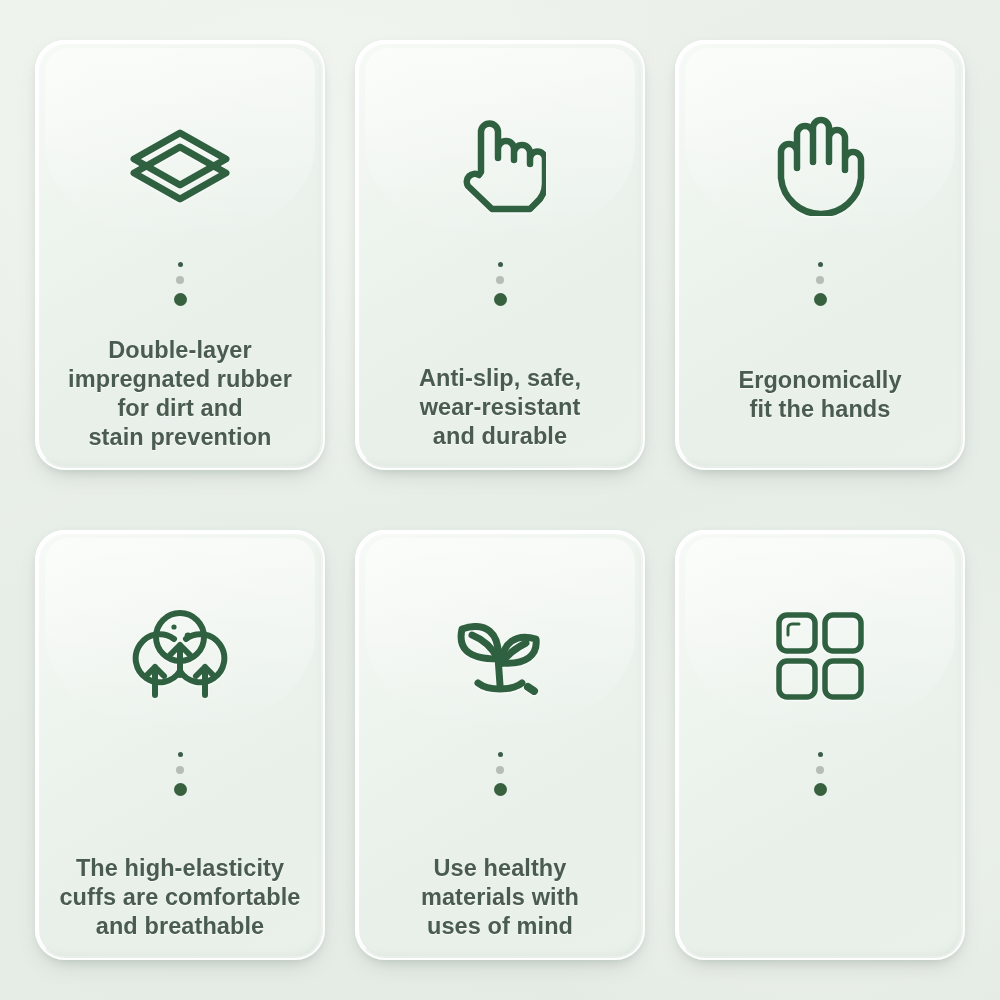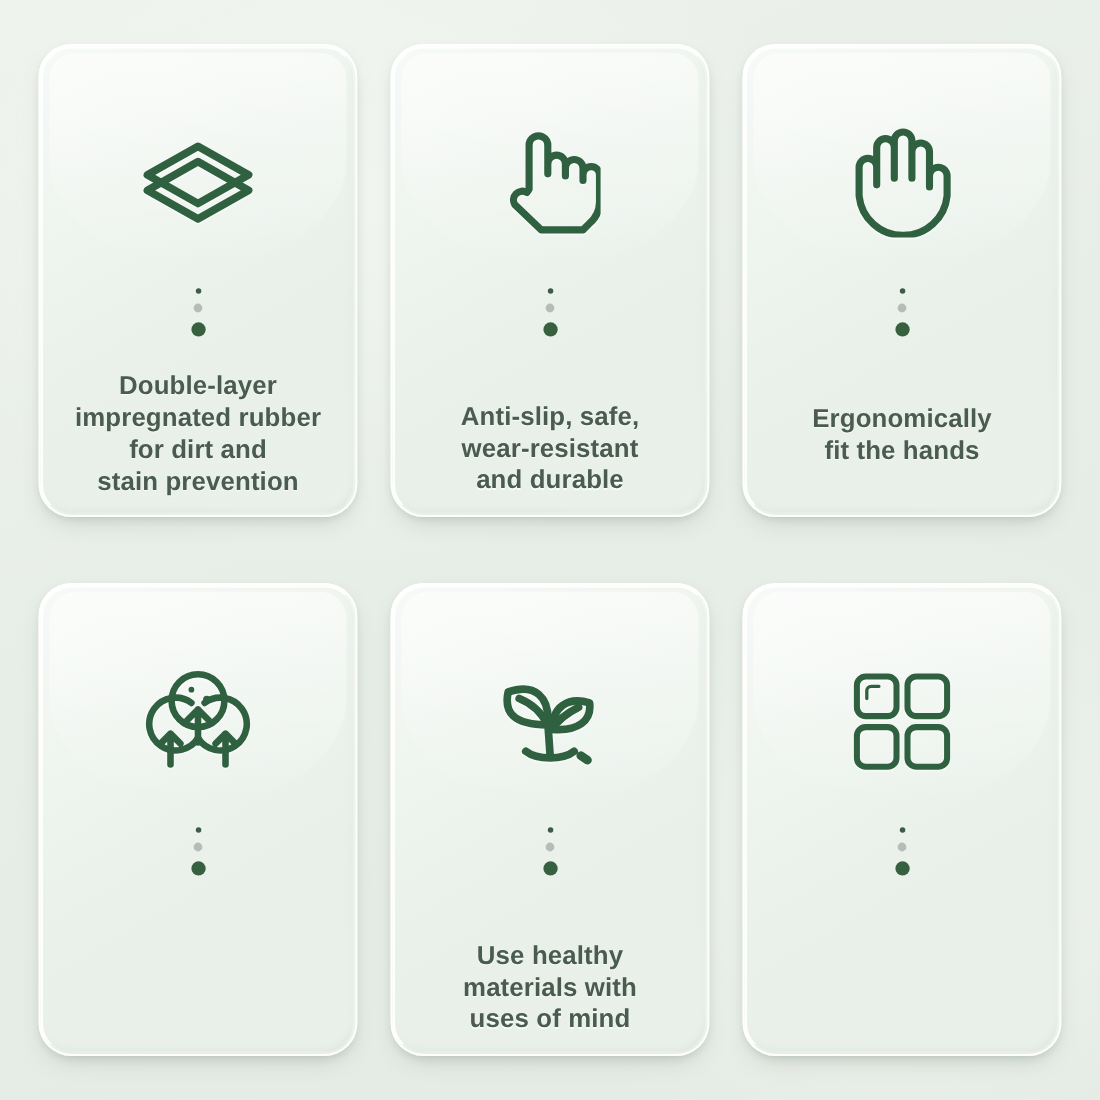--- a/index.html
+++ b/index.html
@@ -204,20 +204,23 @@
         <path d="M28 86 L28 58 M19 67 L28 58 L37 67"></path>
 
         <path d="M78 86 L78 58 M69 67 L78 58 L87 67"></path>
       </svg>
     </div>
     <div class="dots">
       <span class="dot dot-s"></span>
       <span class="dot dot-m"></span>
       <span class="dot dot-l"></span>
     </div>
+    <div class="caption three-line">The high-elasticity
+cuffs are comfortable
+and breathable</div>
   </div>
 
   <div class="card">
     <div class="icon-wrap">
       <svg width="104" height="86" viewBox="0 0 104 86" fill="none" stroke="#2f6140" stroke-width="7" stroke-linejoin="round" stroke-linecap="round">
 
         <path d="M50 46 C18 46 10 34 14 16 C38 8 52 20 50 46 Z"></path>
         <path d="M24 22 C34 26 44 34 50 46"></path>
 
         <path d="M54 50 C78 52 90 42 88 26 C68 20 54 30 54 50 Z"></path>

